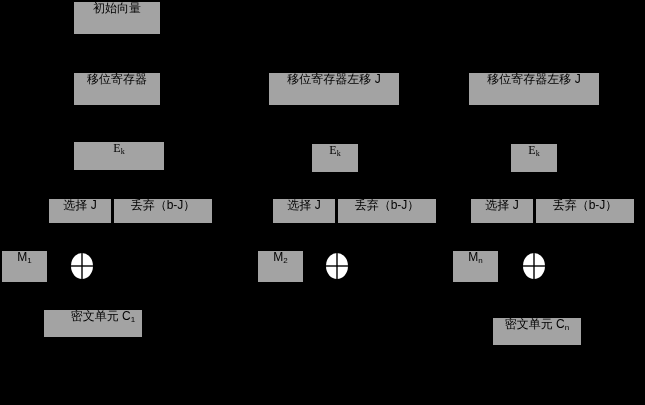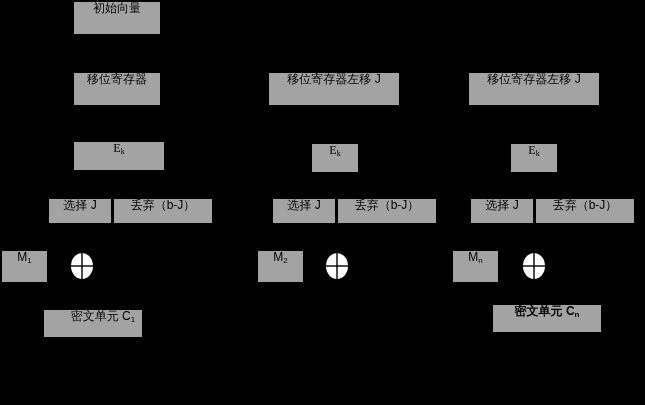--- a/index.html
+++ b/index.html
@@ -144,18 +144,18 @@
   </div>
 
   <div class="xor" style="left:522px; top:252px;">
     <svg width="24" height="28" viewBox="0 0 24 28" aria-hidden="true">
       <ellipse cx="12" cy="14" rx="11" ry="13" fill="#ffffff"></ellipse>
       <line x1="12" y1="1" x2="12" y2="27" stroke="#000000" stroke-width="1.4"></line>
       <line x1="1" y1="14" x2="23" y2="14" stroke="#000000" stroke-width="1.4"></line>
     </svg>
   </div>
 
-  <div class="node center" style="left:493px; top:305px; width:108px; height:27px;font-weight:bold;">
+  <div class="node center" style="left:493px; top:318px; width:88px; height:27px;">
     <span class="lbl"><span>密文单元 C</span><sub>n</sub></span>
   </div>
 
 
 </div>
 
 </body></html>

